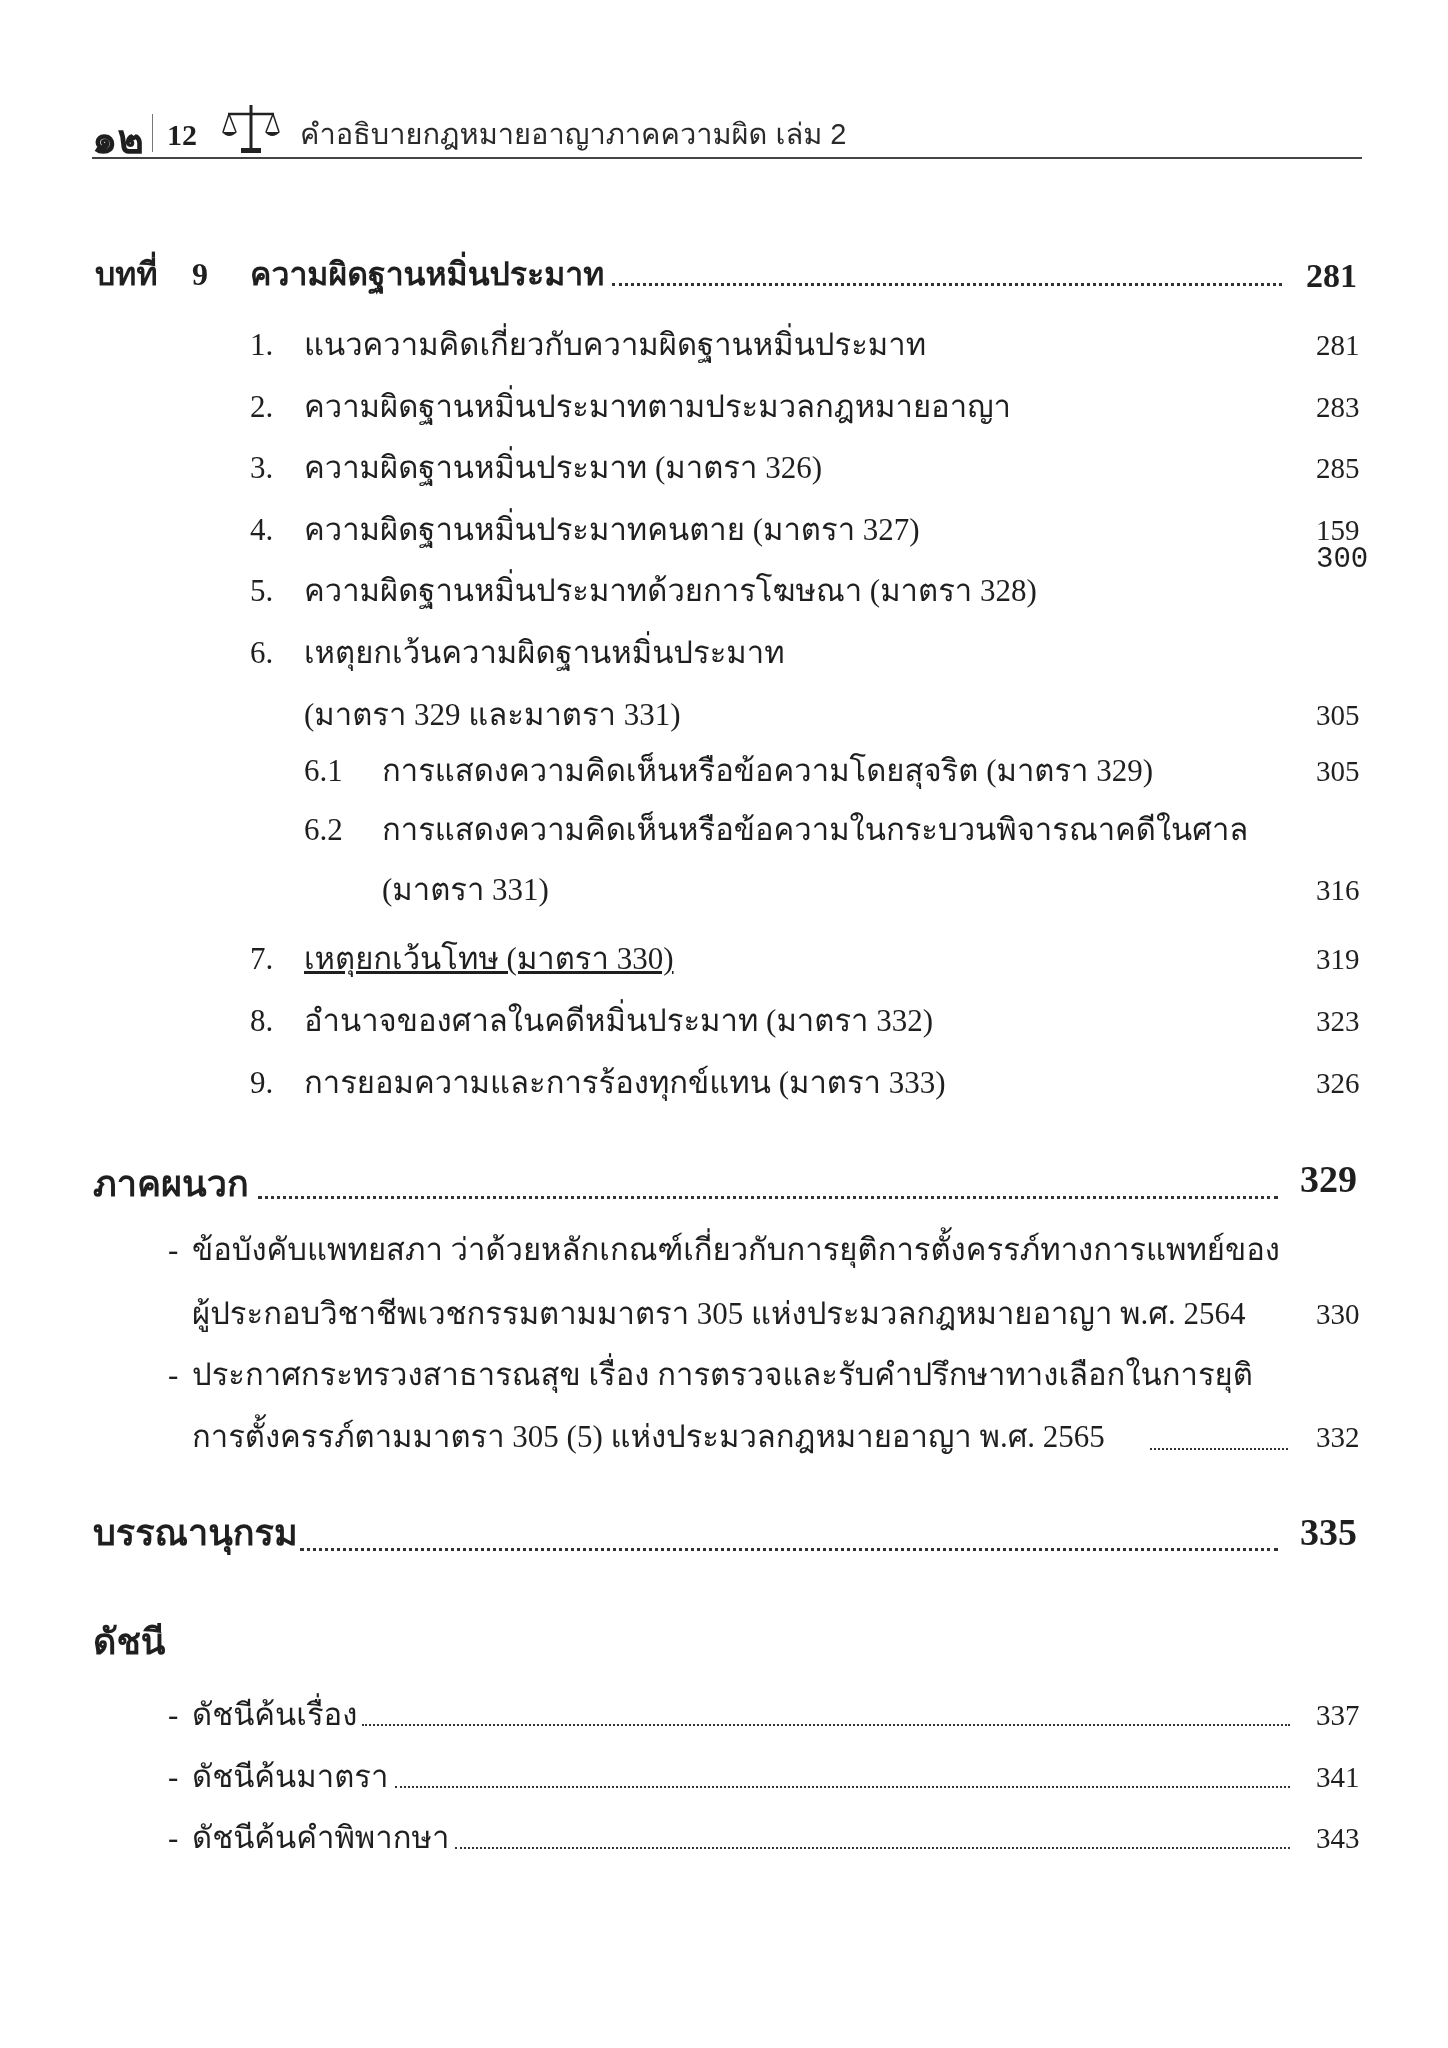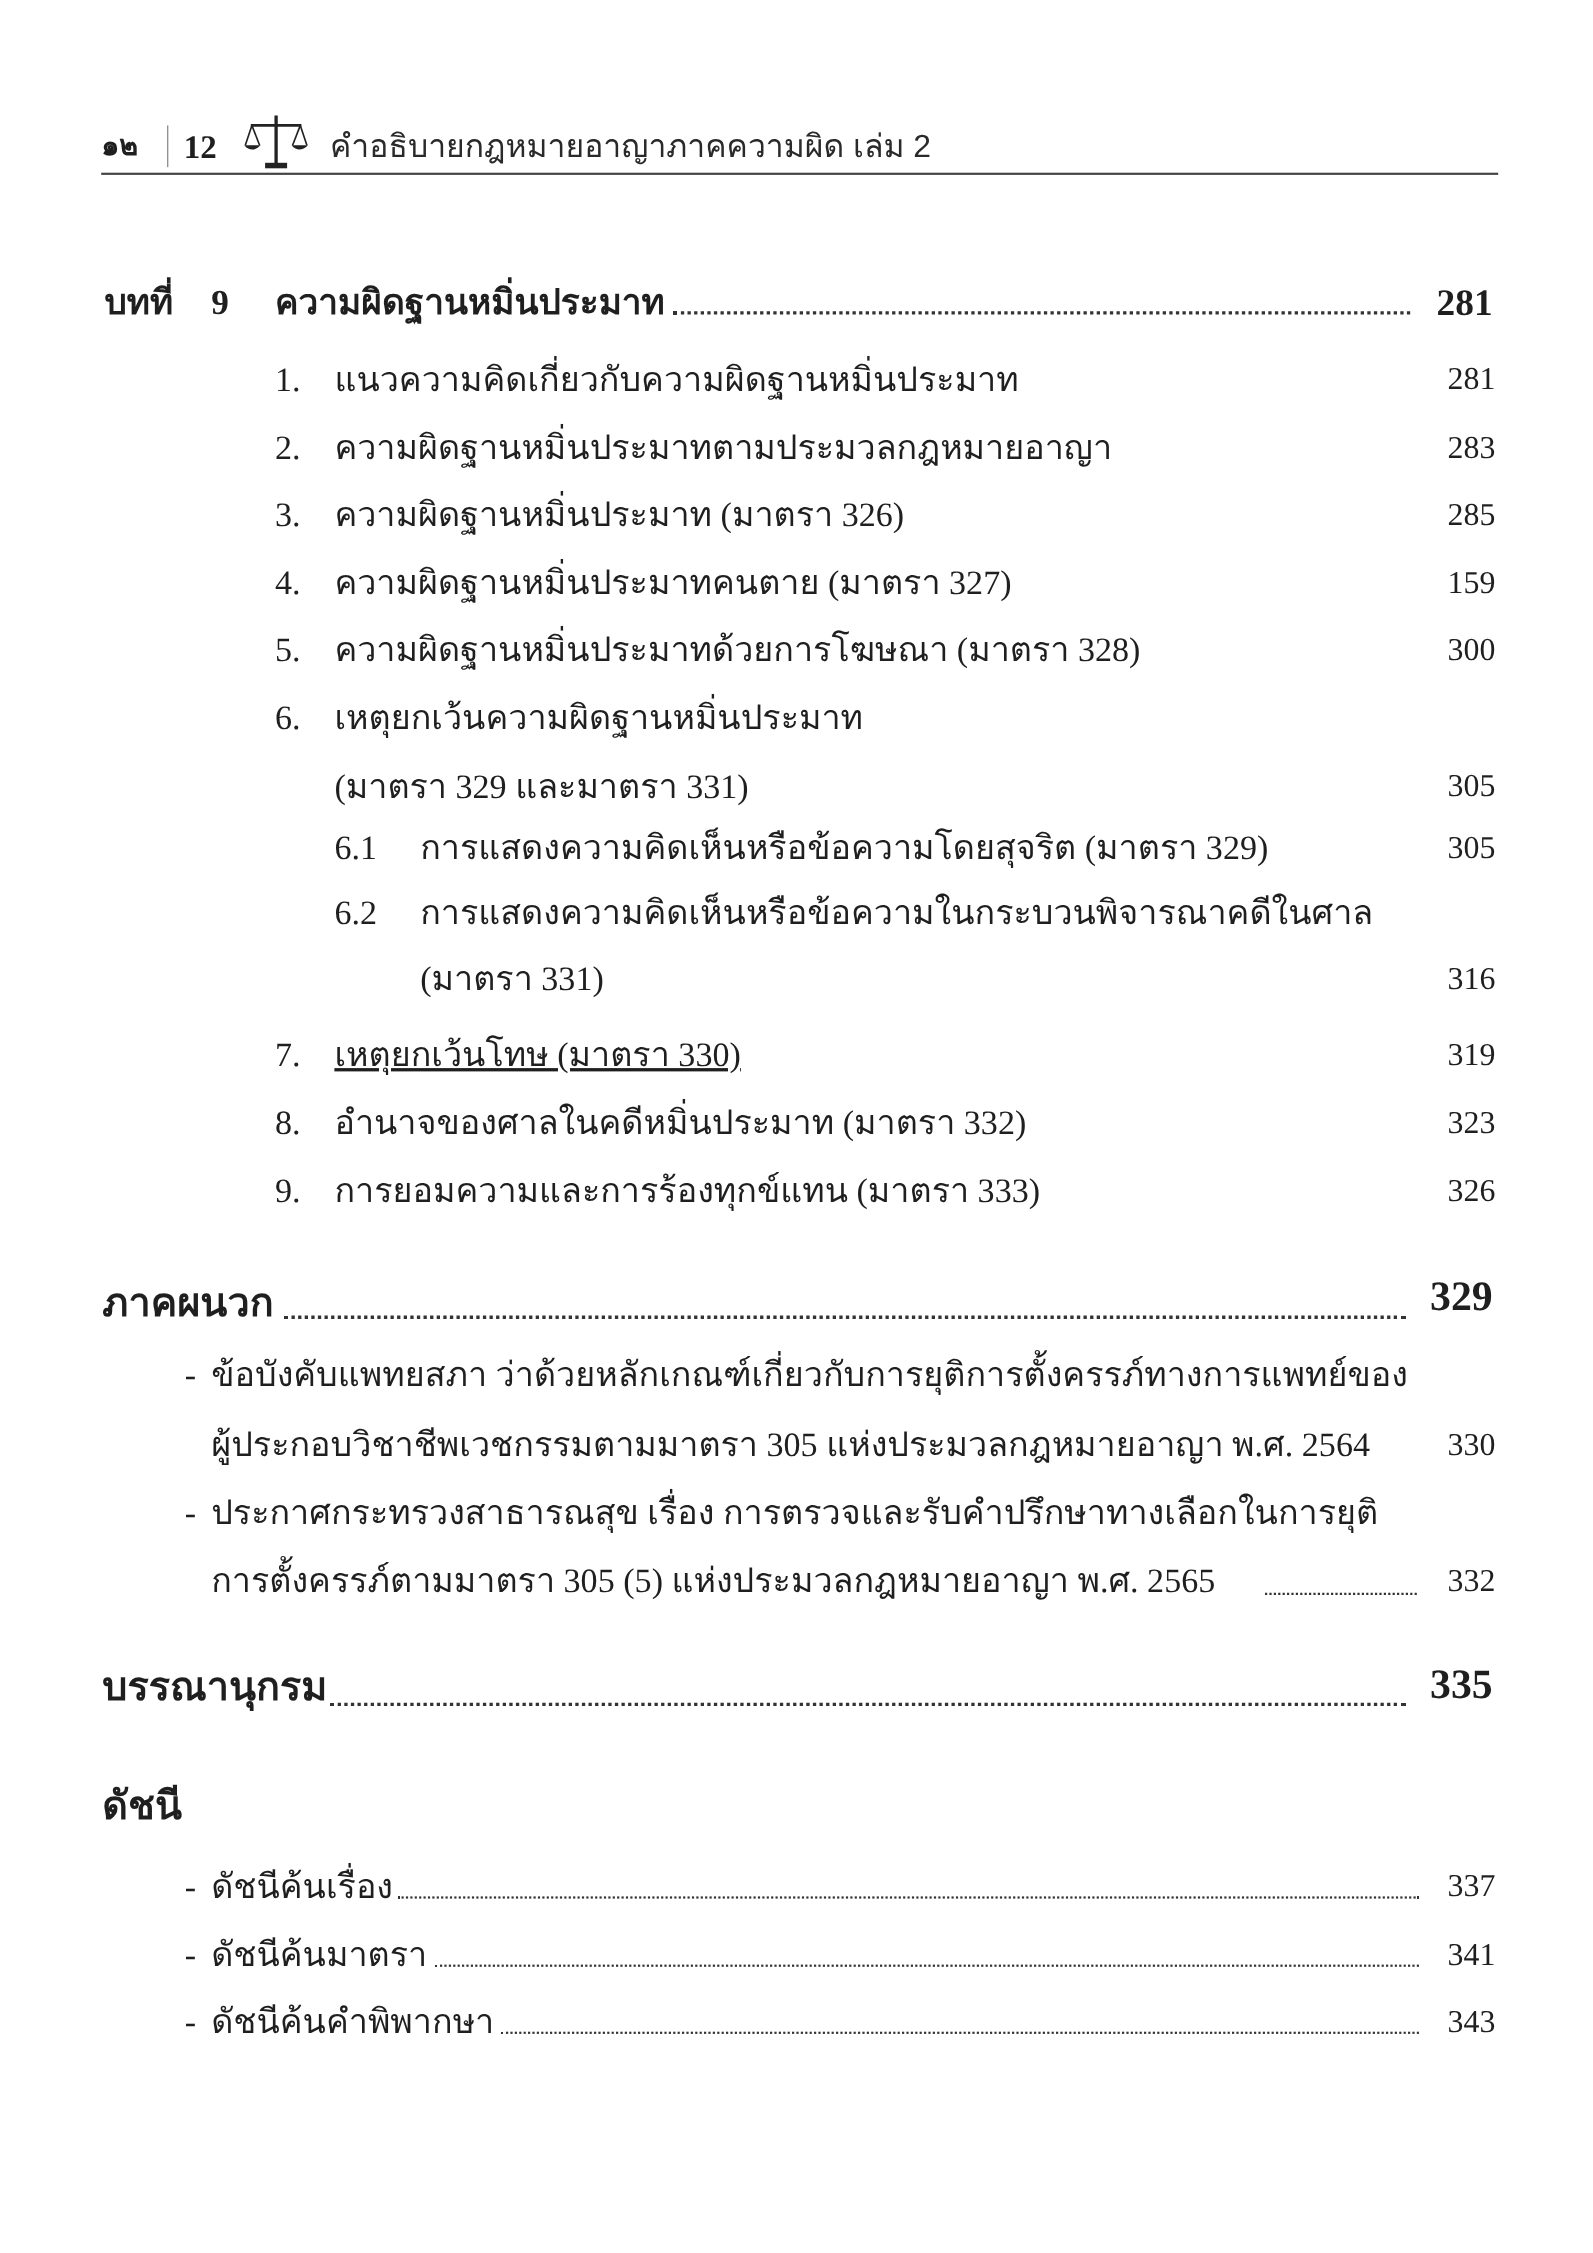--- a/index.html
+++ b/index.html
@@ -1,20 +1,20 @@
 <!DOCTYPE html>
 <html><head>
 <meta charset="utf-8">
 <style>
   html,body{margin:0;padding:0;background:#fff;}
   body{width:1448px;height:2048px;position:relative;overflow:hidden;
        font-family:"Liberation Serif","DejaVu Serif",serif;color:#1f1f1f;}
   .abs{position:absolute;white-space:nowrap;line-height:1;}
   .hdr{font-size:30px;top:120px;}
-  .hdr-thai{left:92px;font-weight:bold;font-size:26px;}
+  .hdr-thai{left:92px;font-weight:bold;font-size:40px;}
   .hdr-sep{position:absolute;left:152px;top:114px;width:1px;height:38px;background:#777;}
   .hdr-num{left:167px;font-weight:bold;font-size:30px;}
   .hdr-icon{position:absolute;left:222px;top:104px;width:58px;height:50px;}
   .hdr-title{left:300px;font-family:"Liberation Sans","DejaVu Sans",sans-serif;font-size:29px;font-weight:normal;color:#2a2a2a;}
   .rule{position:absolute;left:92px;top:157px;width:1270px;height:2px;background:#444;}
   .t{font-size:31px;}
   .b{font-weight:bold;}
   .lead{position:absolute;border-bottom:3px dotted #333;height:0;}
   .pn{position:absolute;left:1316px;font-size:29px;}
   .pnb{position:absolute;left:1306px;font-size:34px;font-weight:bold;}
@@ -66,21 +66,21 @@
   <span class="abs pn" style="top:454px;">285</span>
 </div>
 <div>
   <span class="abs t" style="left:250px;top:514px;">4.</span>
   <span class="abs t" style="left:304px;top:514px;">ความผิดฐานหมิ่นประมาทคนตาย (มาตรา 327)</span>
   <span class="abs pn" style="top:516px;">159</span>
 </div>
 <div>
   <span class="abs t" style="left:250px;top:575px;">5.</span>
   <span class="abs t" style="left:304px;top:575px;">ความผิดฐานหมิ่นประมาทด้วยการโฆษณา (มาตรา 328)</span>
-  <span class="abs pn" style="top:577px;">300</span>
+  <span class="abs pn" style="top:545px;font-family:Liberation Mono, monospace;">300</span>
 </div>
 <div>
   <span class="abs t" style="left:250px;top:637px;">6.</span>
   <span class="abs t" style="left:304px;top:637px;">เหตุยกเว้นความผิดฐานหมิ่นประมาท</span>
   <span class="abs t" style="left:304px;top:699px;">(มาตรา 329 และมาตรา 331)</span>
   <span class="abs pn" style="top:701px;">305</span>
 </div>
 <div>
   <span class="abs t" style="left:304px;top:755px;">6.1</span>
   <span class="abs t" style="left:382px;top:755px;text-align:right;">การแสดงความคิดเห็นหรือข้อความโดยสุจริต (มาตรา 329)</span>

